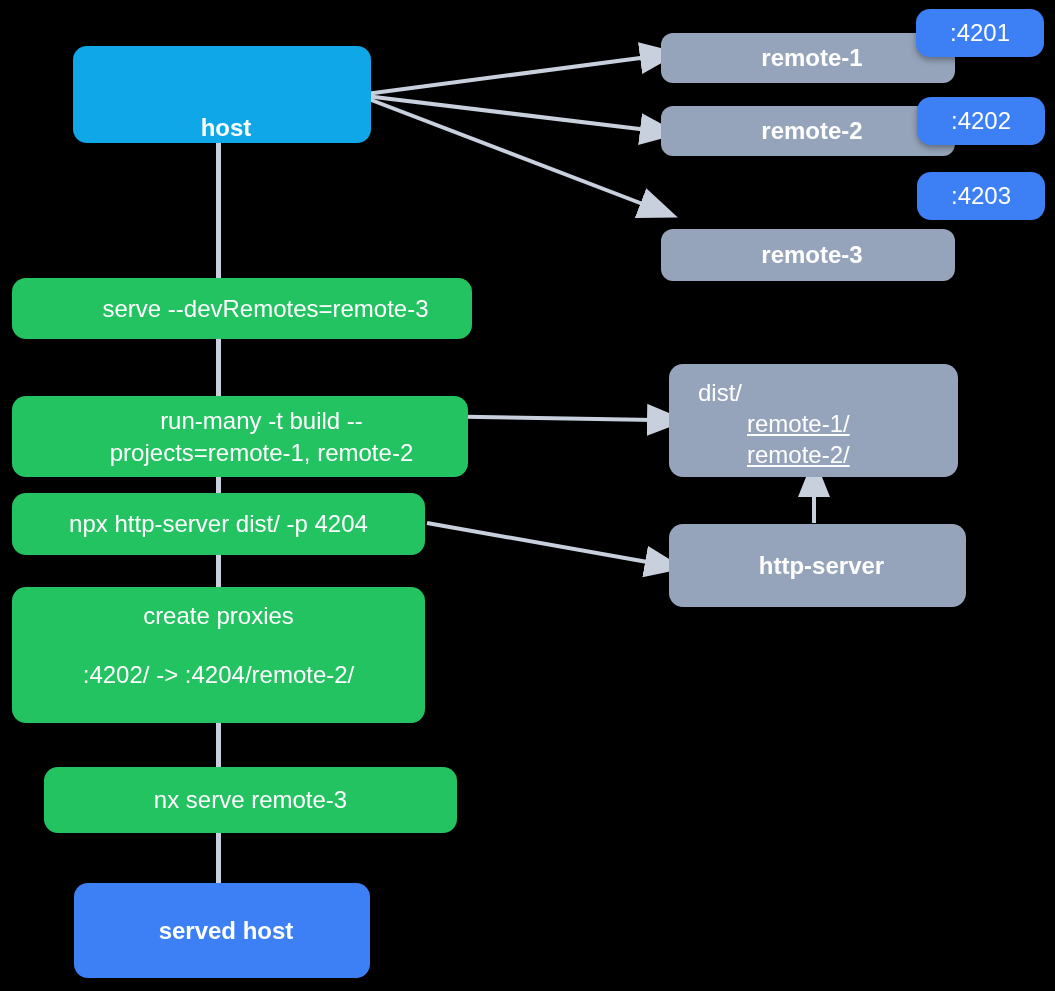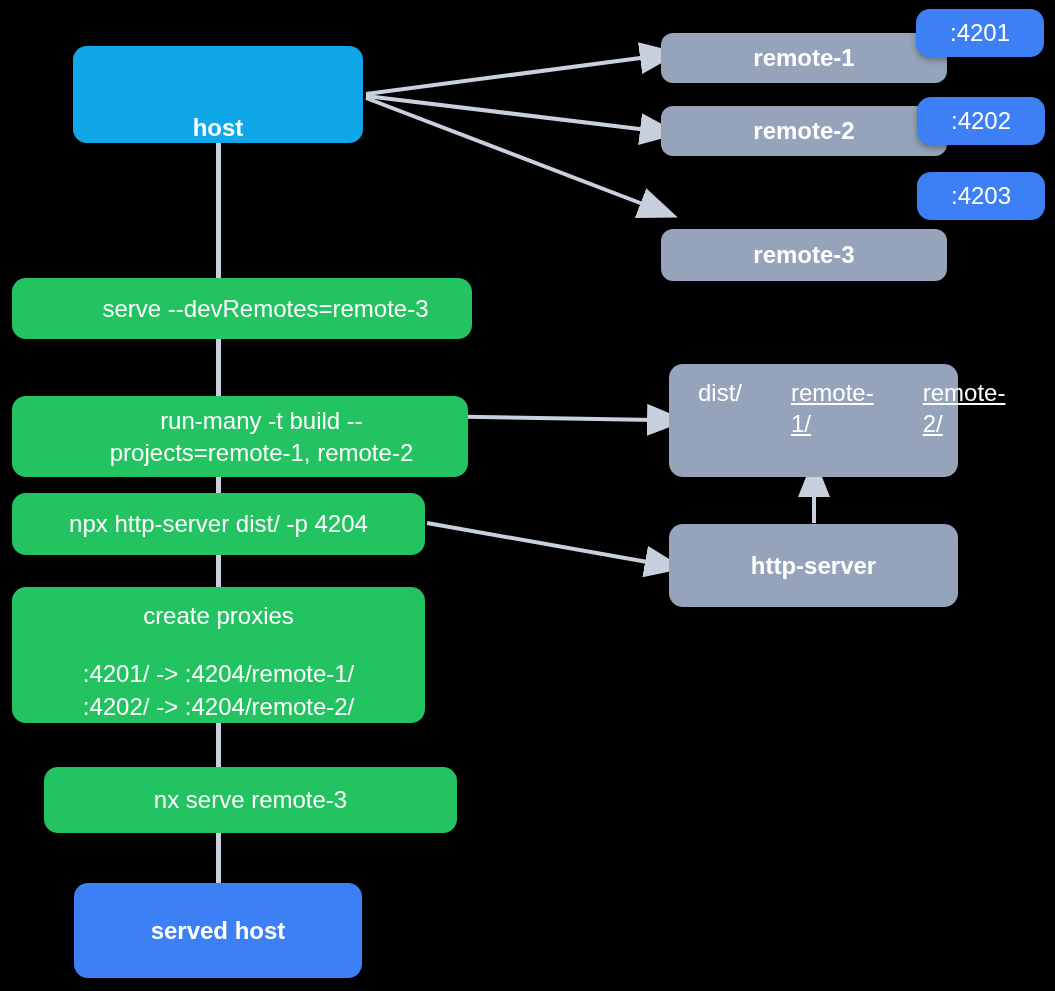--- a/index.html
+++ b/index.html
@@ -18,21 +18,21 @@
     width:1055px;height:991px;position:relative;overflow:hidden;
     background:var(--background);
     font-family:"Liberation Sans", sans-serif;
     color:var(--text);
   }
   .layer{position:absolute;left:0;top:0;z-index:1;}
   .node{
     position:absolute;z-index:2;display:flex;align-items:center;justify-content:center;
     text-align:center;border-radius:14px;font-size:24px;line-height:1.3;color:var(--text);
   }
-  .bold{font-weight:700;}
+  .bold{font-weight:700;padding-left:8px;}
   
   .host{left:73px;top:46px;width:290px;height:97px;background:var(--host-fill);align-items:flex-end;}
   .served{left:74px;top:883px;width:288px;height:95px;background:var(--served-fill);}
   
   .remote{background:var(--remote-fill);width:286px;left:661px;border-radius:12px;}
   .remote-1{top:33px;height:50px;}
   .remote-2{top:106px;height:50px;}
   .remote-3{top:181px;height:52px;margin-top:48px;}
   
   .badge{
@@ -48,21 +48,21 @@
   .cmd-runmany{top:396px;height:81px;padding-left:43px;}
   .cmd-http{top:493px;height:62px;}
   .cmd-proxies{top:587px;height:136px;justify-content:flex-start;padding-top:12px;box-sizing:border-box;}
   .cmd-proxies .gap{height:26px;}
   .cmd-proxies div{line-height:33px;}
   .cmd-nx{top:767px;height:66px;margin-left:32px;}
   
   .storage{background:var(--storage-fill);left:669px;width:289px;}
   .dist{
     top:364px;height:113px;align-items:flex-start;justify-content:flex-start;
-    flex-direction:row;box-sizing:border-box;padding:13px 0 0 29px;text-align:left;
+    flex-direction:column;box-sizing:border-box;padding:13px 0 0 29px;text-align:left;
     line-height:31px;
   }
   .dist .child{margin-left:49px;text-decoration:underline;}
   .httpserver{top:524px;height:83px;}
   svg line{stroke:var(--connector);}
   svg .arrowhead{fill:var(--connector);}
 </style>
 </head>
 <body>
 
@@ -119,21 +119,20 @@
   <div>projects=remote-1, remote-2</div>
 </div>
 
 <div class="node cmd cmd-http">
   <div>npx http-server dist/ -p 4204</div>
 </div>
 
 <div class="node cmd cmd-proxies">
   <div>create proxies</div>
   <div class="gap"></div>
-  <div>:4201/ -&gt; :4204/remote-1/</div>
   <div>:4202/ -&gt; :4204/remote-2/</div>
 </div>
 
 <div class="node cmd cmd-nx">
   <div>nx serve remote-3</div>
 </div>
 
 <div class="node storage dist">
   <div>dist/</div>
   <div class="child">remote-1/</div>

